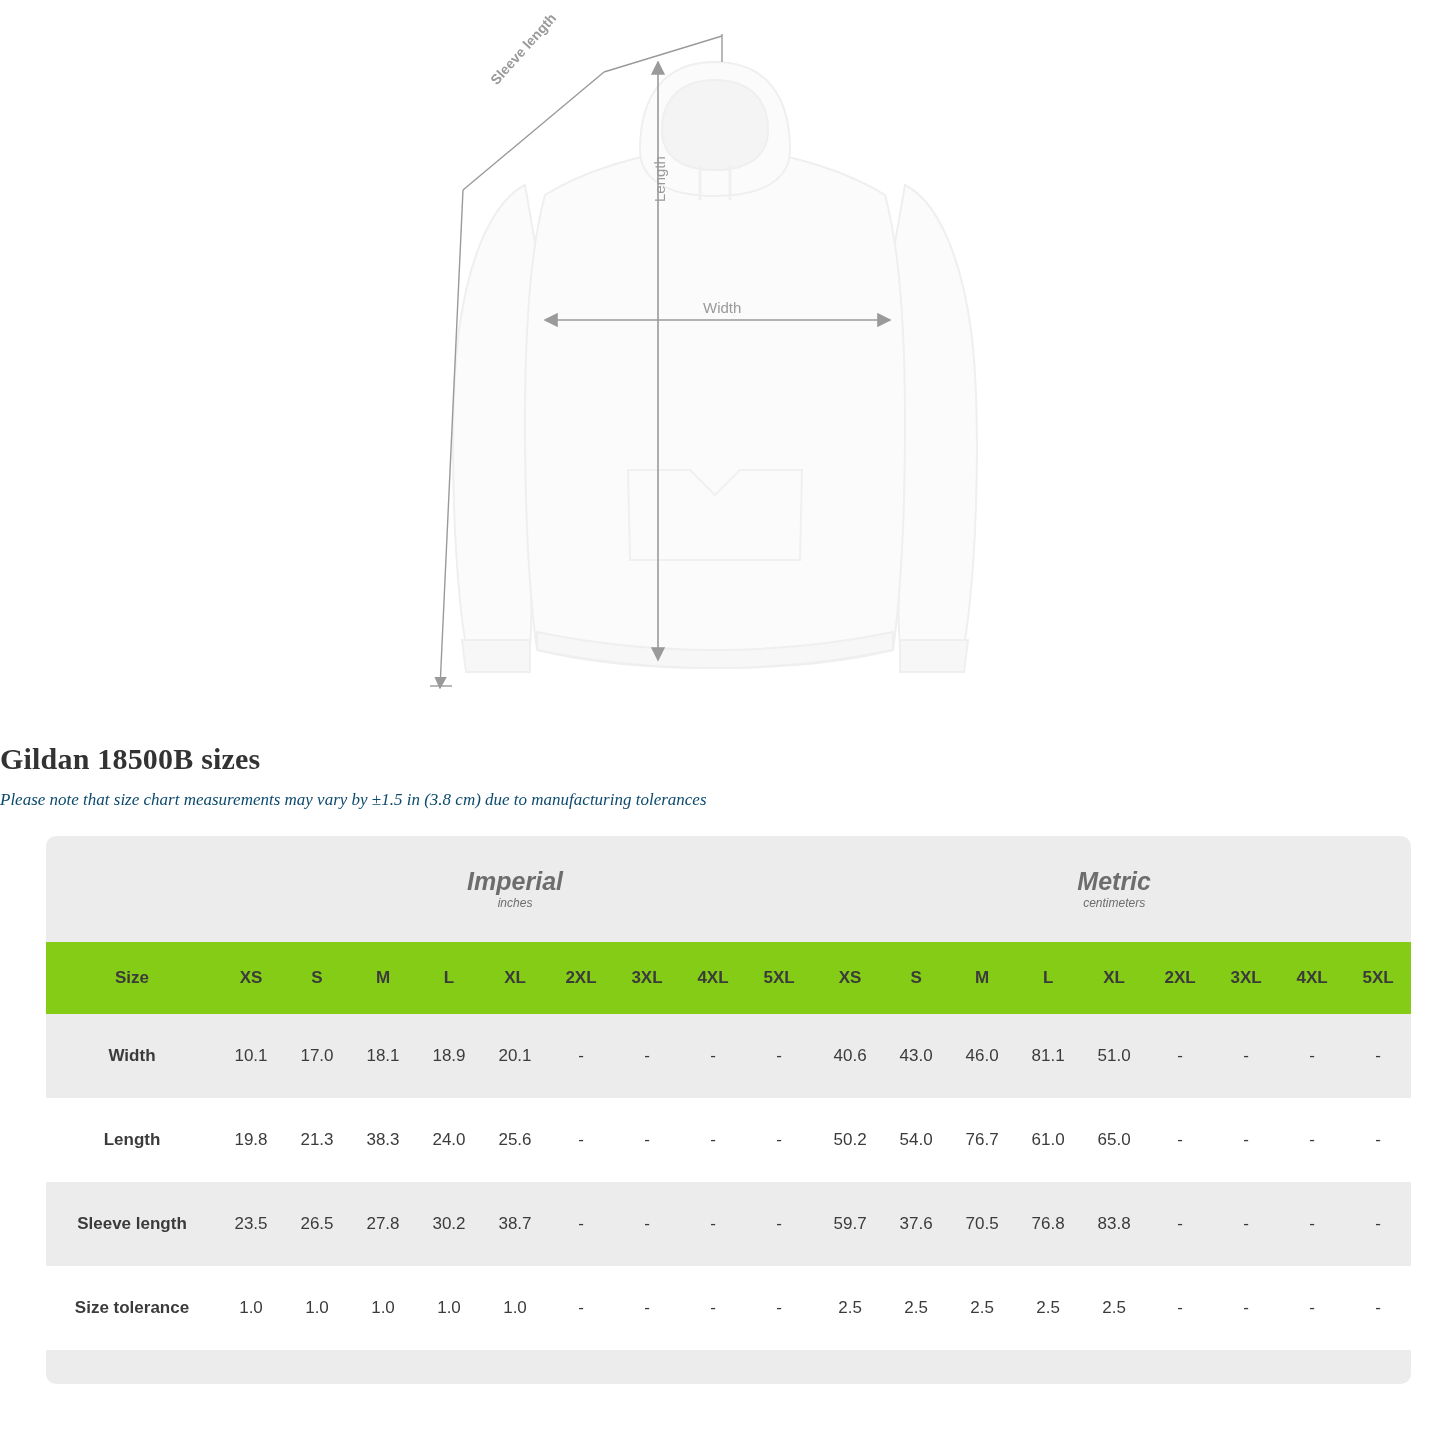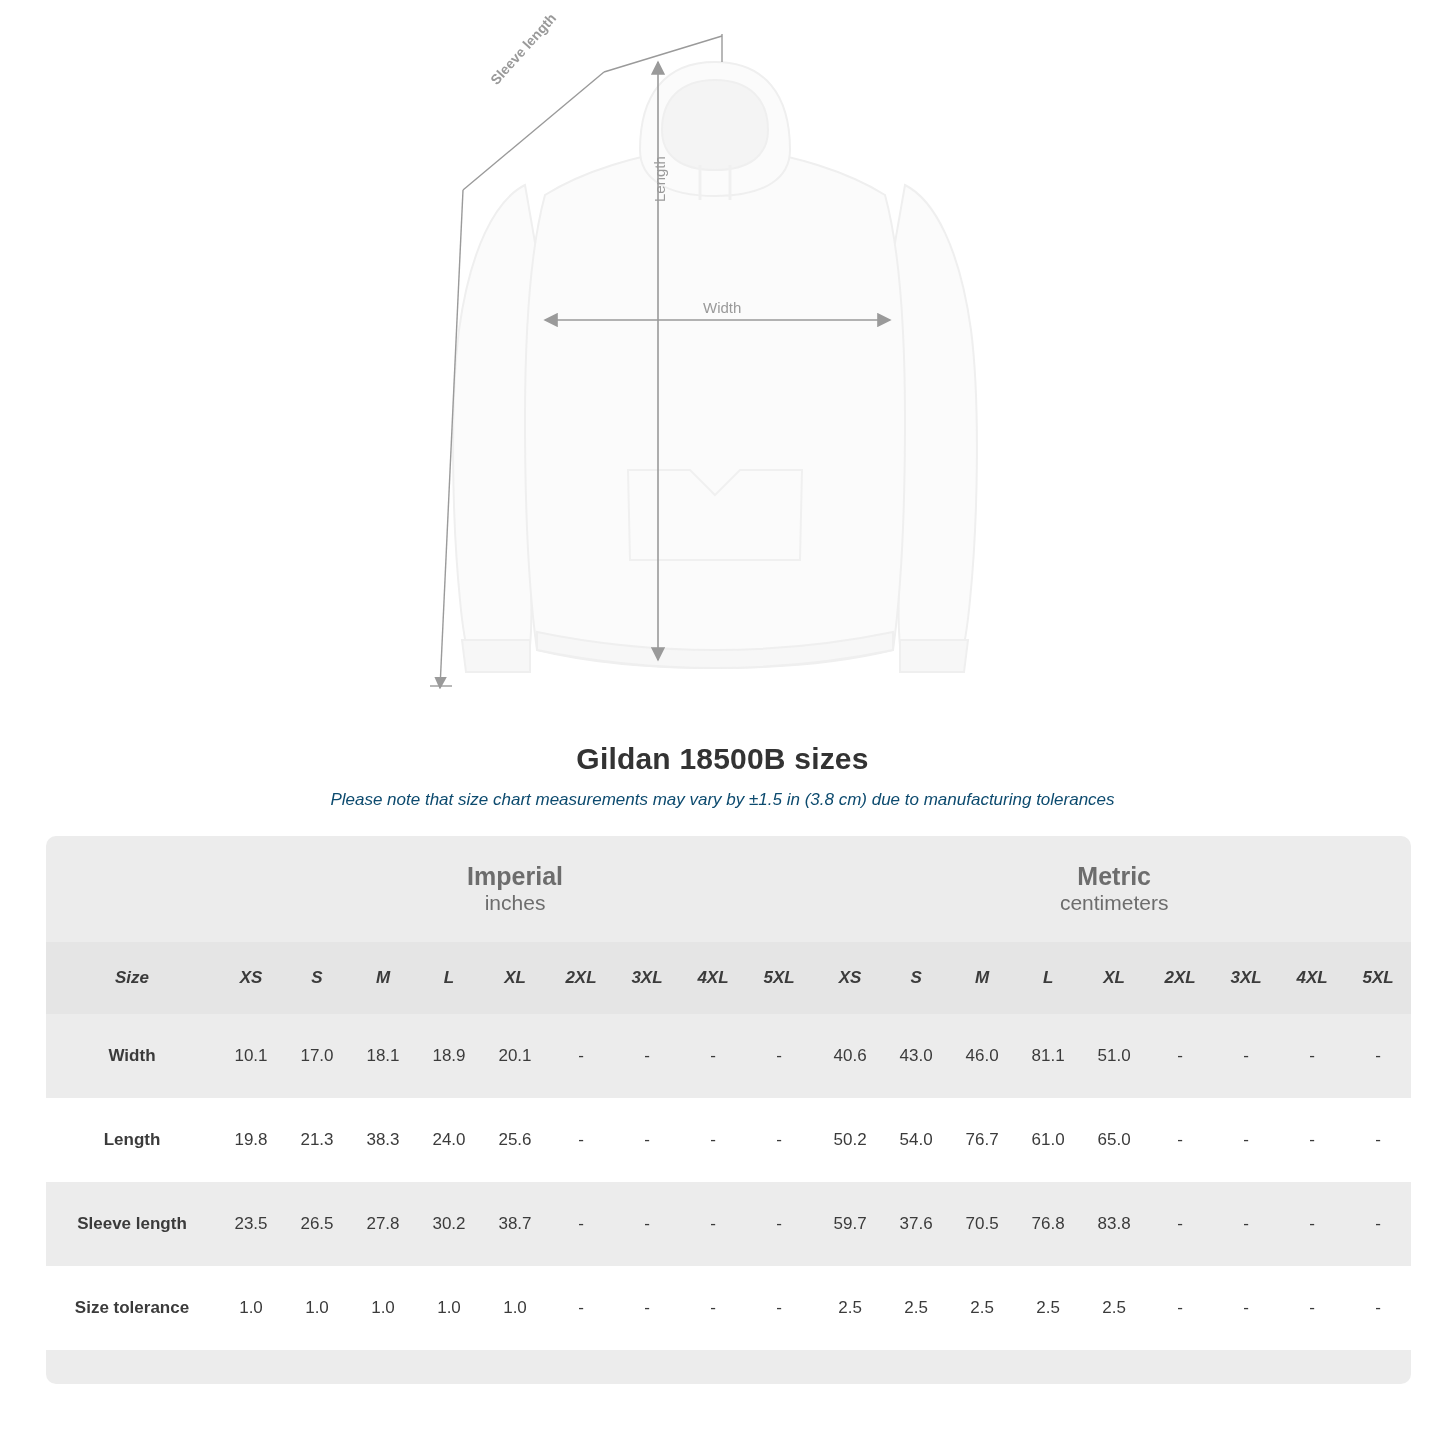--- a/index.html
+++ b/index.html
@@ -54,22 +54,22 @@
     left: 487px;
     top: 77px;
     transform: rotate(-48deg);
     transform-origin: left top;
     font-weight: bold;
     font-size: 14px;
   }
 
   
   .title-block {
-    text-align: center;
     margin-top: 22px;
+    font-family: Liberation Serif, serif;
   }
   .chart-title {
     font-size: 30px;
     font-weight: bold;
     color: #333333;
     margin: 0;
     letter-spacing: 0.2px;
   }
   .chart-note {
     font-size: 17px;
@@ -102,34 +102,35 @@
   }
   .unit-row td.corner-left {
     border-top-left-radius: 10px;
   }
   .unit-row td.corner-right {
     border-top-right-radius: 10px;
   }
   .unit-title {
     font-size: 25px;
     font-weight: bold;
+    font-style: italic;
     color: #6d6d6d;
     line-height: 1.1;
   }
   .unit-sub {
-    font-size: 21px;
+    font-size: 12px;
+    font-style: italic;
     color: #6d6d6d;
   }
   .hdr-row td {
     height: 72px;
-    background: #e5e5e5;
+    background: #84cc16;
     font-weight: bold;
     font-size: 18px;
     color: #3b3b3b;
-    font-style: italic;
   }
   .row-label {
     font-weight: bold;
     font-size: 18px;
     color: #3b3b3b;
   }
   .data-row td {
     height: 84px;
   }
   .data-row.shade td {

